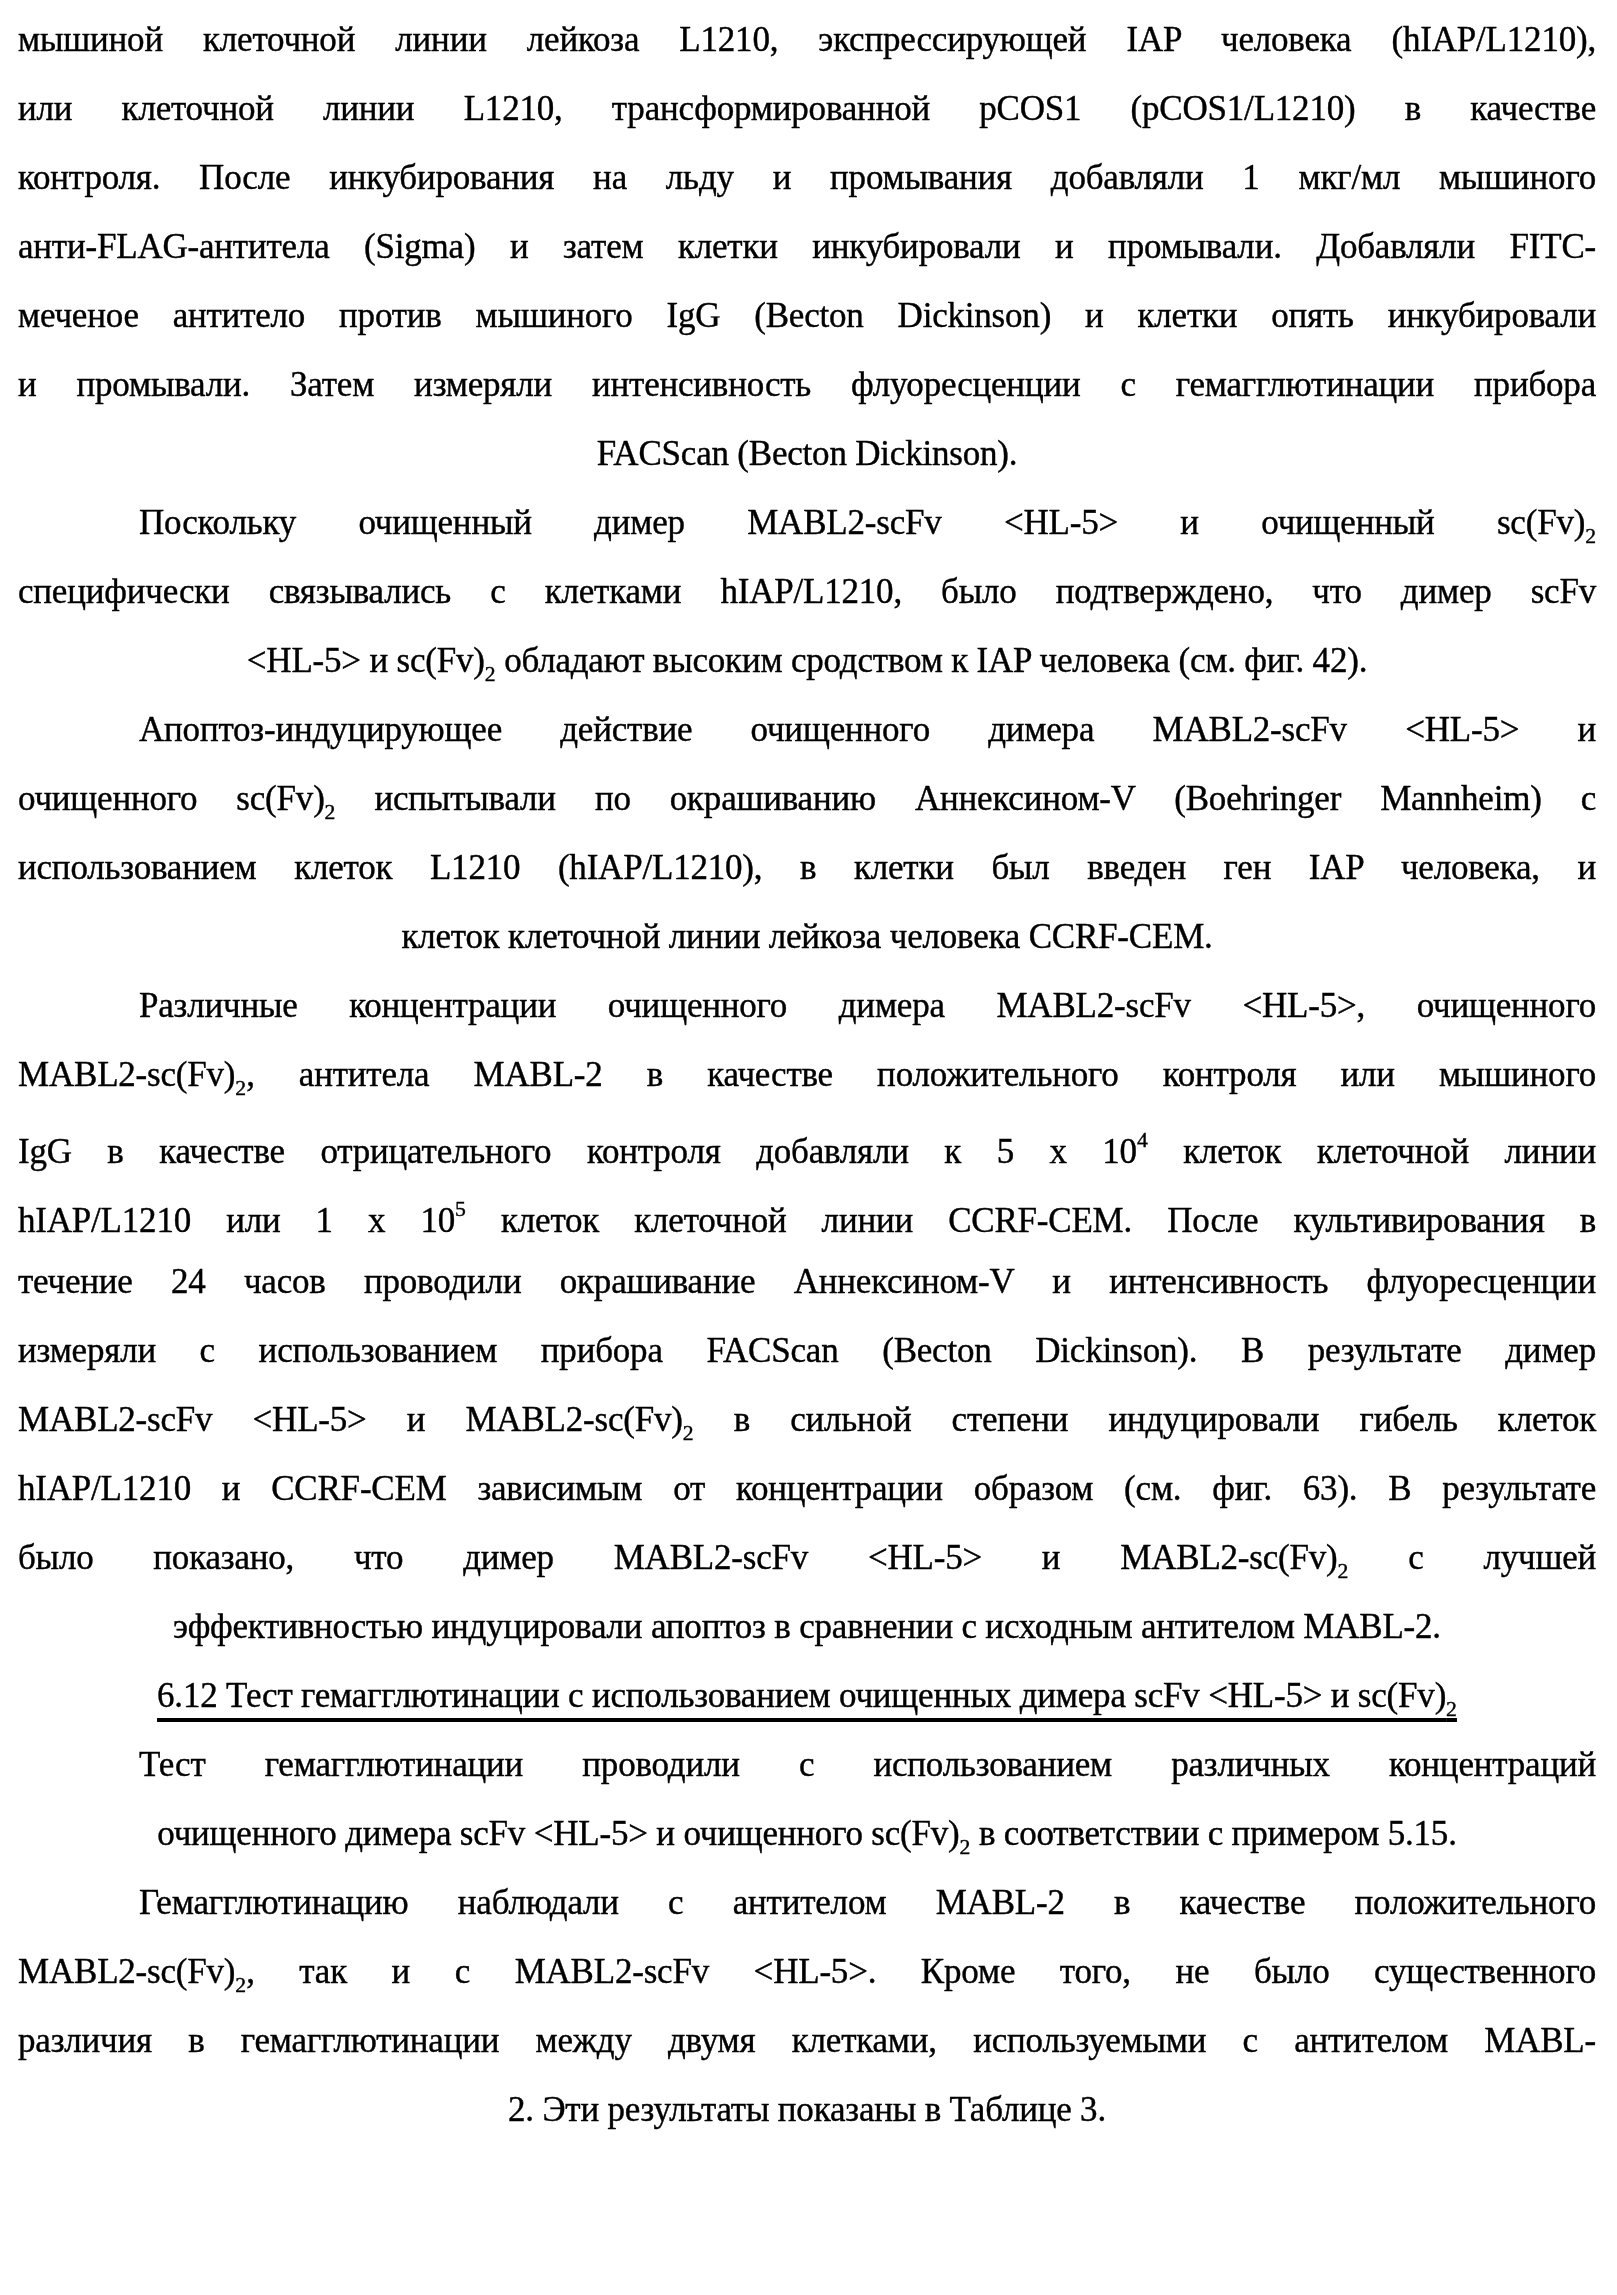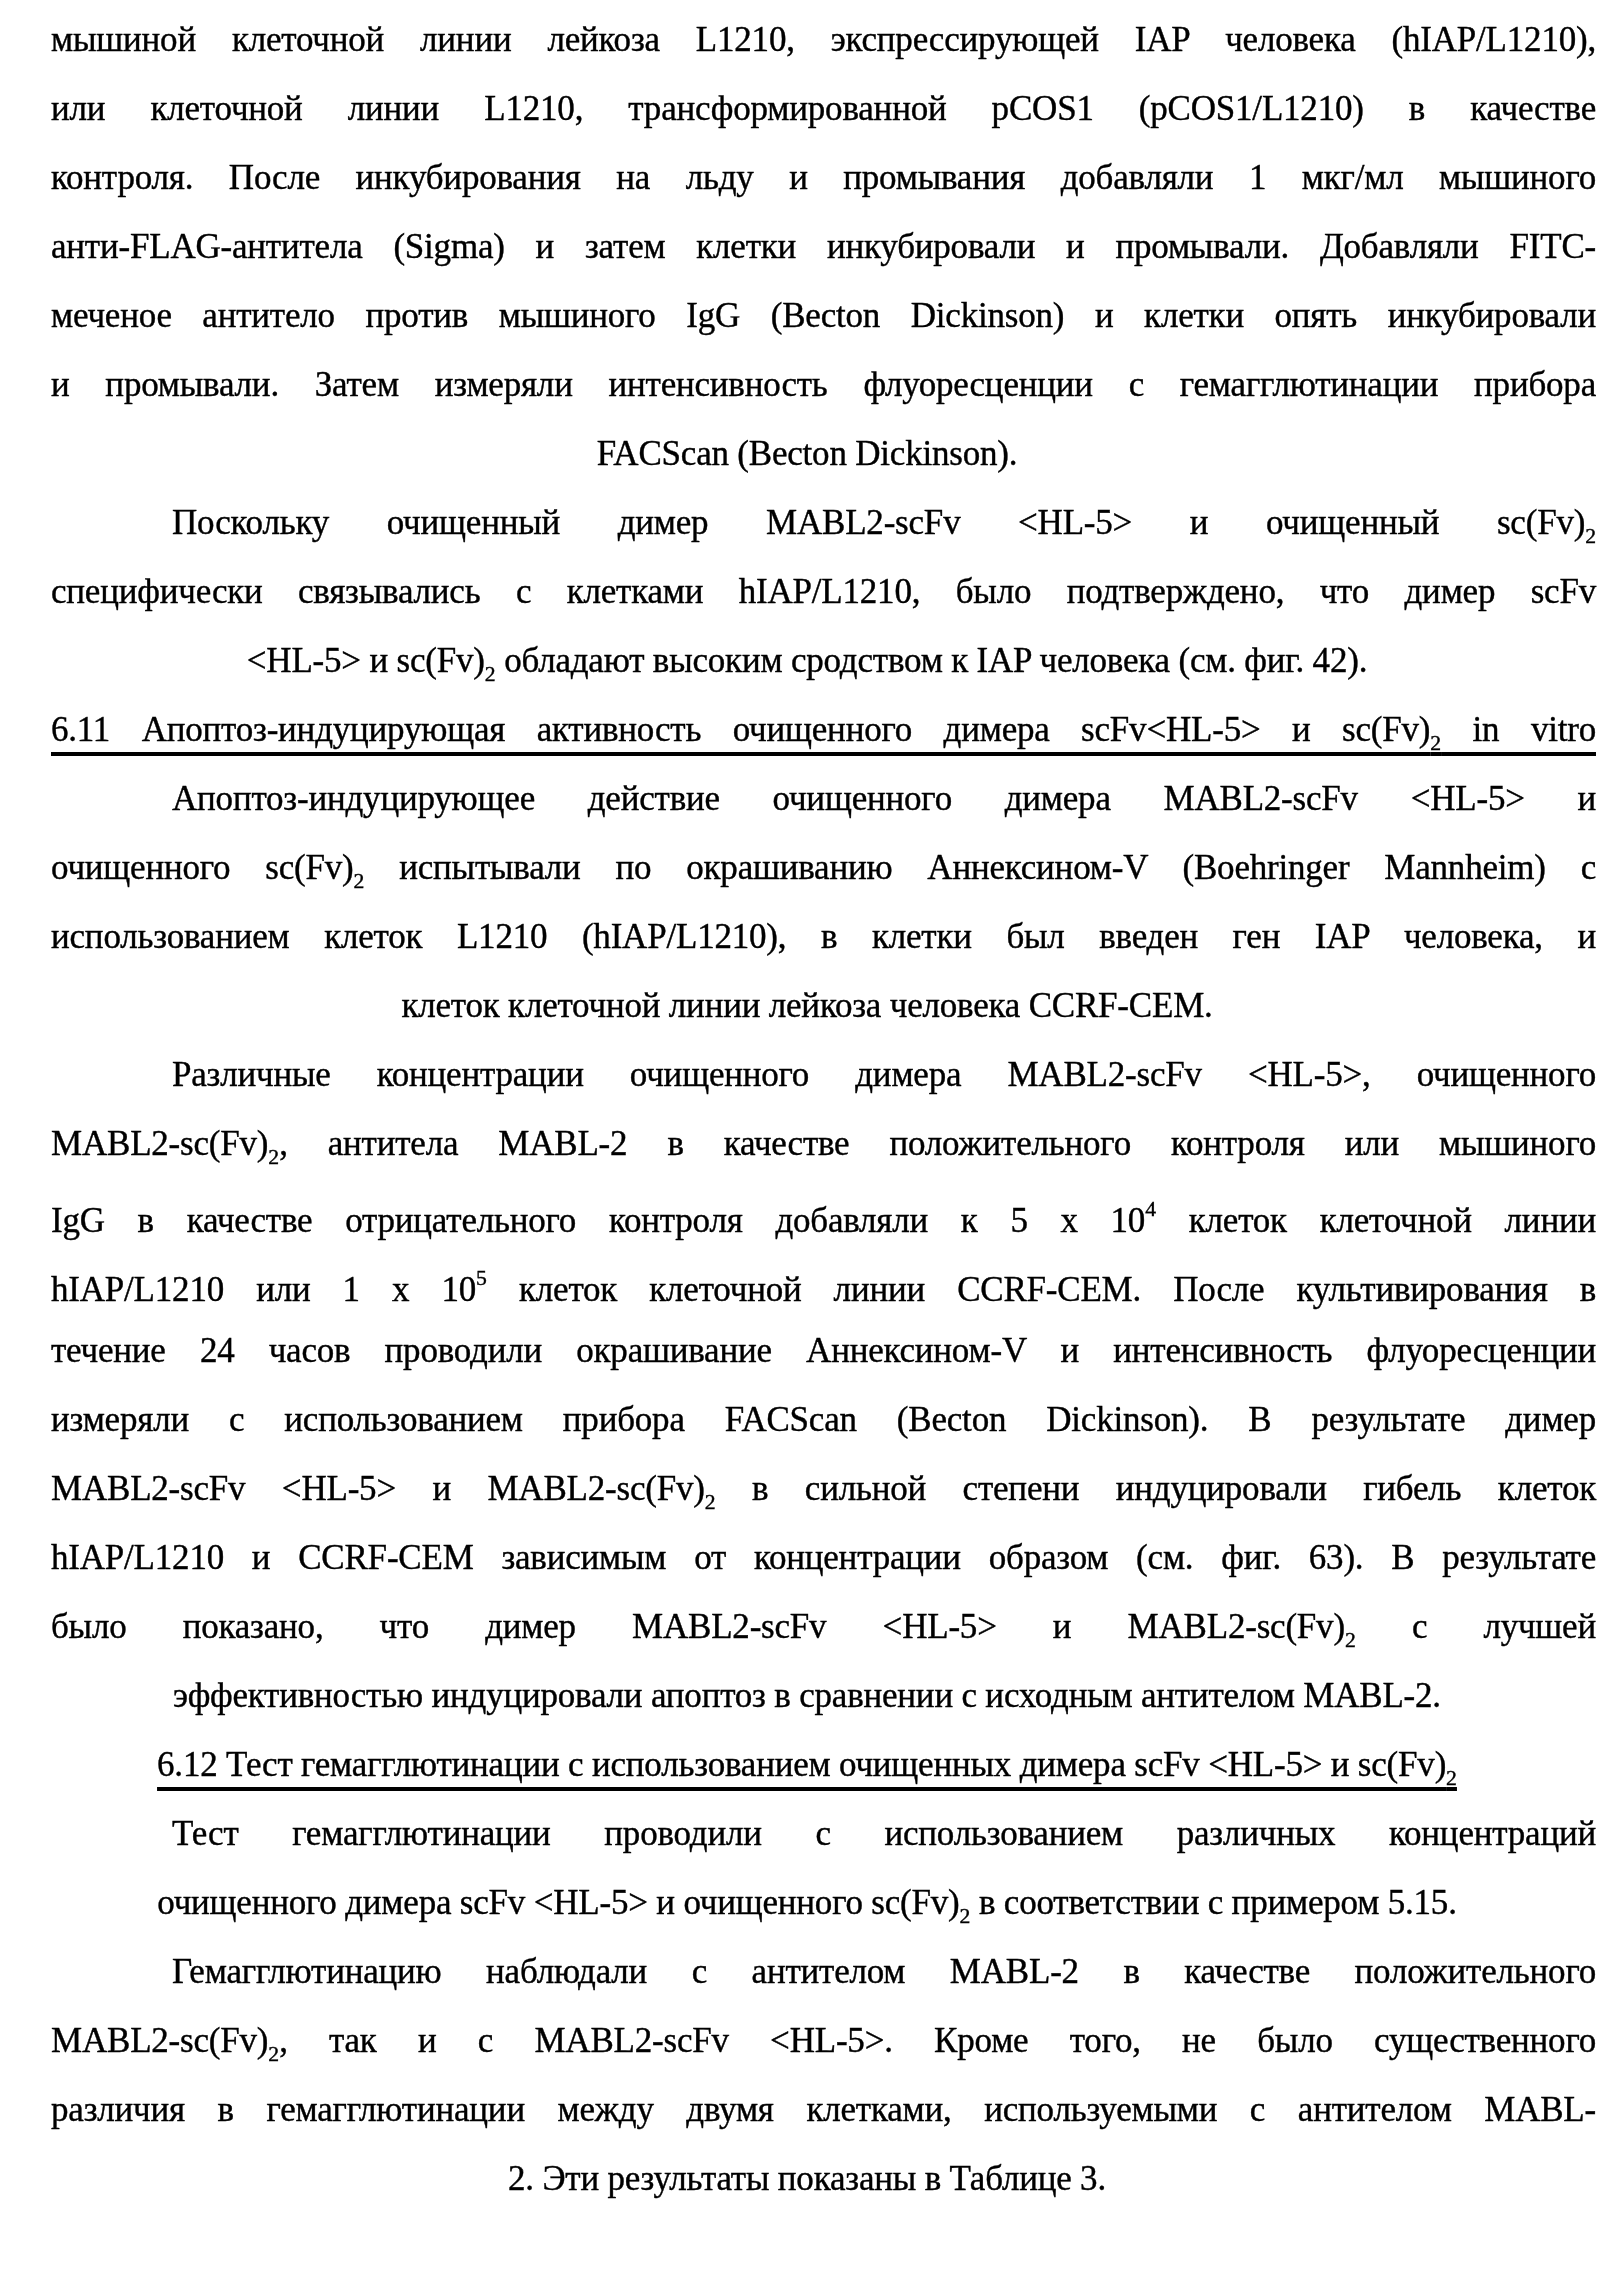--- a/index.html
+++ b/index.html
@@ -18,21 +18,20 @@
   }
   .line{
     line-height:69px;
     height:69px;
     text-align:center;
     letter-spacing:-0.2px;
   }
   .line.j{
     text-align:justify;
     text-align-last:justify;
-    margin-left:33px;
   }
   .line.ind{
     text-indent:121px;
   }
   .line.u{
     text-decoration:underline;
     text-decoration-thickness:3.6px;
     text-underline-offset:10.5px;
   }
   .line sub,.line sup{
@@ -51,21 +50,20 @@
       <div class="line j">мышиной клеточной линии лейкоза L1210, экспрессирующей IAP человека (hIAP/L1210),</div>
       <div class="line j">или клеточной линии L1210, трансформированной pCOS1 (pCOS1/L1210) в качестве</div>
       <div class="line j">контроля. После инкубирования на льду и промывания добавляли 1 мкг/мл мышиного</div>
       <div class="line j">анти-FLAG-антитела (Sigma) и затем клетки инкубировали и промывали. Добавляли FITC-</div>
       <div class="line j">меченое антитело против мышиного IgG (Becton Dickinson) и клетки опять инкубировали</div>
       <div class="line j">и промывали. Затем измеряли интенсивность флуоресценции с гемагглютинации прибора</div>
       <div class="line">FACScan (Becton Dickinson).</div>
       <div class="line j ind">Поскольку очищенный димер MABL2-scFv &lt;HL-5&gt; и очищенный sc(Fv)<sub>2</sub></div>
       <div class="line j">специфически связывались с клетками hIAP/L1210, было подтверждено, что димер scFv</div>
       <div class="line">&lt;HL-5&gt; и sc(Fv)<sub>2</sub> обладают высоким сродством к IAP человека (см. фиг. 42).</div>
-      <div class="line j u">6.11 Апоптоз-индуцирующая активность очищенного димера scFv&lt;HL-5&gt; и sc(Fv)<sub>2</sub> in vitro</div>
       <div class="line j ind">Апоптоз-индуцирующее действие очищенного димера MABL2-scFv &lt;HL-5&gt; и</div>
       <div class="line j">очищенного sc(Fv)<sub>2</sub> испытывали по окрашиванию Аннексином-V (Boehringer Mannheim) с</div>
       <div class="line j">использованием клеток L1210 (hIAP/L1210), в клетки был введен ген IAP человека, и</div>
       <div class="line">клеток клеточной линии лейкоза человека CCRF-CEM.</div>
       <div class="line j ind">Различные концентрации очищенного димера MABL2-scFv &lt;HL-5&gt;, очищенного</div>
       <div class="line j">MABL2-sc(Fv)<sub>2</sub>, антитела MABL-2 в качестве положительного контроля или мышиного</div>
       <div class="line j">IgG в качестве отрицательного контроля добавляли к 5 x 10<sup>4</sup> клеток клеточной линии</div>
       <div class="line j">hIAP/L1210 или 1 x 10<sup>5</sup> клеток клеточной линии CCRF-CEM. После культивирования в</div>
       <div class="line j">течение 24 часов проводили окрашивание Аннексином-V и интенсивность флуоресценции</div>
       <div class="line j">измеряли с использованием прибора FACScan (Becton Dickinson). В результате димер</div>

